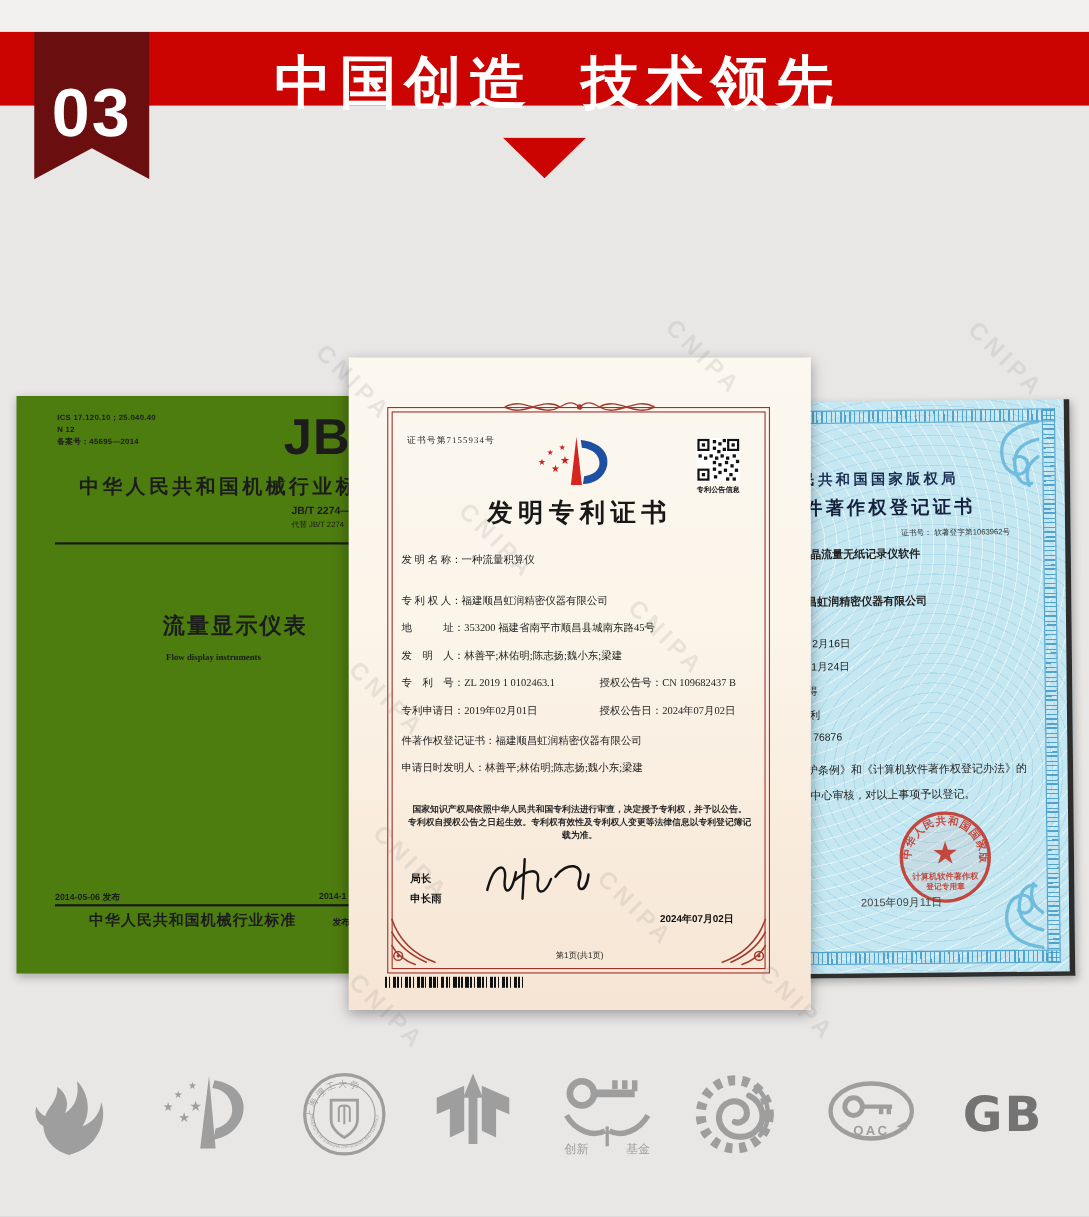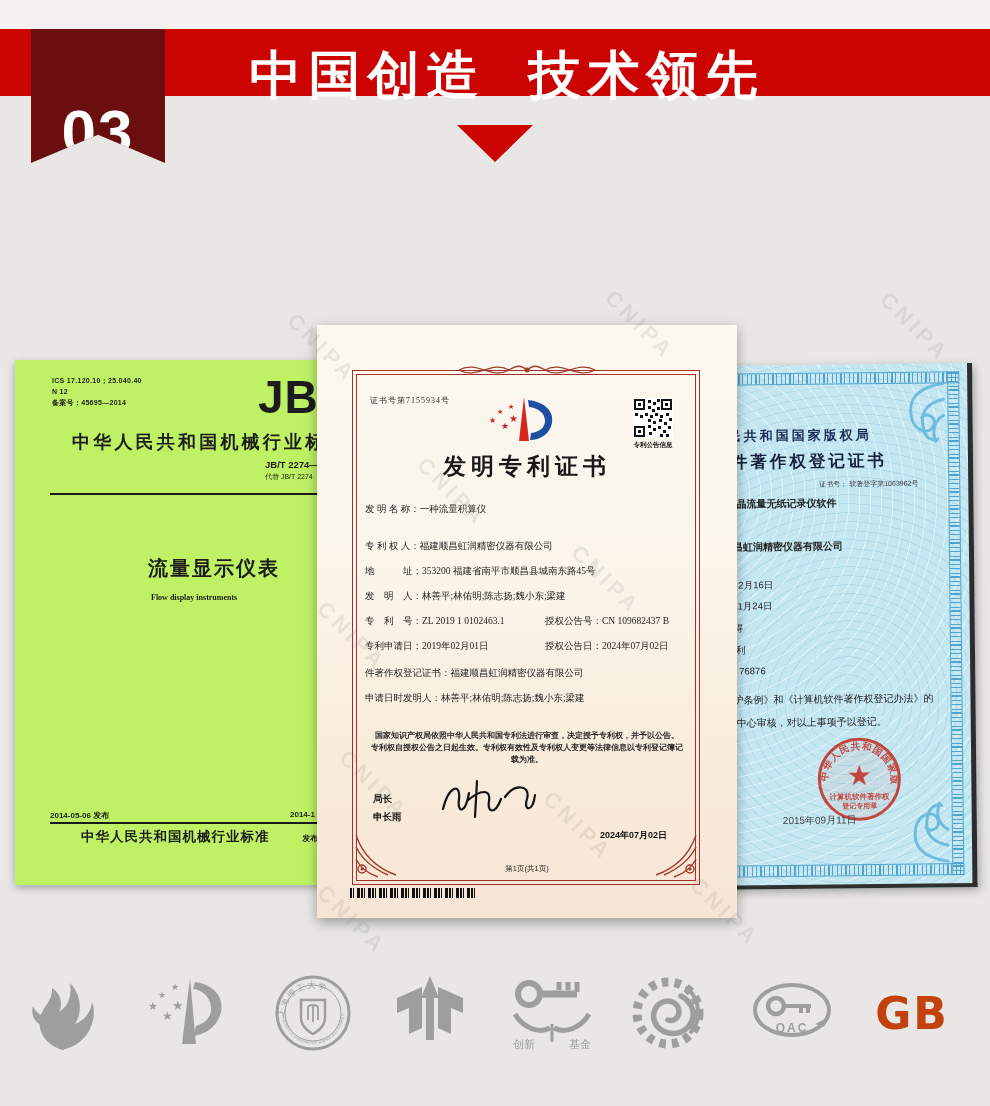--- a/index.html
+++ b/index.html
@@ -13,23 +13,23 @@
   .serif { font-family:"Liberation Serif","DejaVu Serif",serif; }
 
   
   .top-strip { left:0; top:0; width:990px; height:29px; background:#f2f1f0; }
   .banner { left:0; top:29px; width:990px; height:67px; background:#cb0401; }
   .banner-title {
     width:100%; text-align:center; top:12px; left:12px;
     font-size:52px; font-weight:900; color:#fff; letter-spacing:7px; white-space:pre;
   }
   .ribbon {
-    left:31px; top:29px; width:134px; height:134px; background:#6b0e10;
+    left:31px; top:29px; width:105px; height:134px; background:#6b0e10;
     clip-path:polygon(0 0,100% 0,100% 100%,50% 79%,0 100%);
-    display:flex; justify-content:center; align-items:flex-end;
+    display:flex; justify-content:center; align-items:center;
   }
   .ribbon span { font-size:62px; font-weight:900; color:#fff; line-height:1; margin-top:16px; letter-spacing:2px; }
   .banner-arrow {
     left:457px; top:125px; width:76px; height:37px; background:#cb0401;
     clip-path:polygon(0 0,100% 0,50% 100%);
   }
   .subtitle {
     left:0; top:224px; width:990px; text-align:center;
     font-size:33px; font-weight:700; color:#0e0e0e; letter-spacing:1px;
   }
@@ -37,21 +37,21 @@
 
   
   .wm {
     position:absolute; font-size:22px; font-weight:700; letter-spacing:4px;
     color:#808080; opacity:.15; transform:rotate(45deg); transform-origin:left top;
     z-index:6; pointer-events:none;
   }
 
   
   .std-doc {
-    left:15px; top:360px; width:320px; height:525px; background:#bef264;
+    left:15px; top:360px; width:320px; height:525px; background:#4d7c0f;
     box-shadow:0 3px 8px rgba(0,0,0,.28); z-index:2; color:#1c1c1c;
   }
   .std-meta { left:37px; top:15px; font-size:7px; font-weight:700; line-height:11px; letter-spacing:.3px; }
   .std-jb { left:243px; top:10px; font-size:46px; font-weight:900; letter-spacing:1px; }
   .std-title { left:35px; top:70px; font-size:18px; font-weight:700; letter-spacing:3.2px; white-space:nowrap;margin-left:22px; }
   .std-code { left:250px; top:99px; font-size:9.5px; font-weight:700; white-space:nowrap; }
   .std-replaces { left:250px; top:112px; font-size:7px; white-space:nowrap; }
   .std-hr1 { left:35px; top:133px; right:0; height:2px; background:#1a1a1a; }
   .std-name { left:133px; top:195px; font-size:20px; font-weight:700; letter-spacing:2px; white-space:nowrap; }
   .std-name-en { left:136px; top:233px; font-size:8px; font-weight:700; }
@@ -112,21 +112,21 @@
   .p-signer { left:56px; font-size:9.5px; font-weight:700; color:#111; }
   .p-date { left:283px; top:504px; font-size:9px; font-weight:700; color:#111; }
   .p-page { left:0; width:420px; text-align:center; top:539px; font-size:7.5px; color:#222; }
   .barcode {
     left:33px; top:563px; width:127px; height:10px;
     background:repeating-linear-gradient(90deg,#111 0 2px,transparent 2px 3.5px,#111 3.5px 4.5px,transparent 4.5px 7px,#111 7px 10px,transparent 10px 11px);
   }
 
   
   .logo-cell { top:968px; width:90px; height:90px; display:flex; align-items:center; justify-content:center; }
-  .gb-text { font-size:44px; font-weight:900; color:#c2410c; letter-spacing:2px; font-family:"DejaVu Sans","Liberation Sans",sans-serif; }
+  .gb-text { font-size:44px; font-weight:900; color:#737373; letter-spacing:2px; font-family:"DejaVu Sans","Liberation Sans",sans-serif; }
 </style>
 </head>
 <body>
 
 <div class="page">
 
   <div class="abs top-strip"></div>
   <div class="abs banner">
     <div class="abs banner-title">中国创造  技术领先</div>
   </div>

